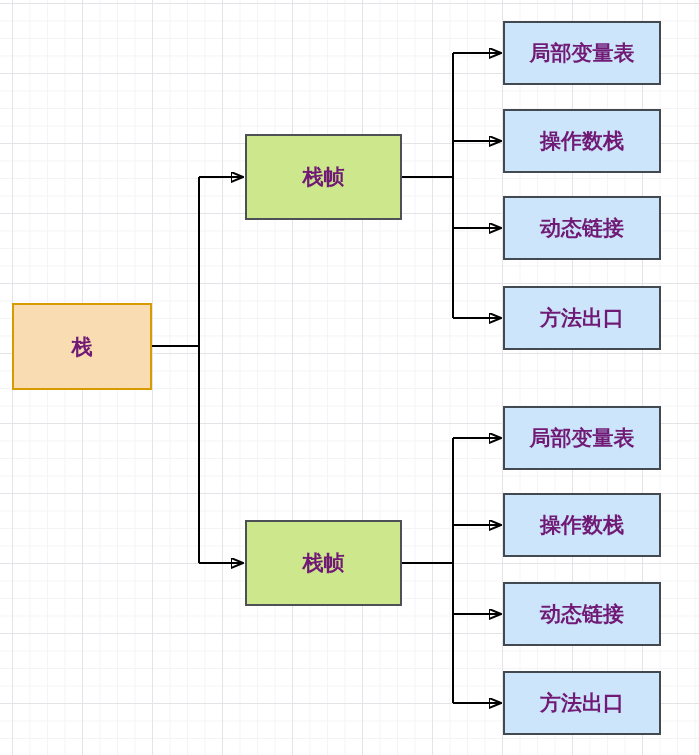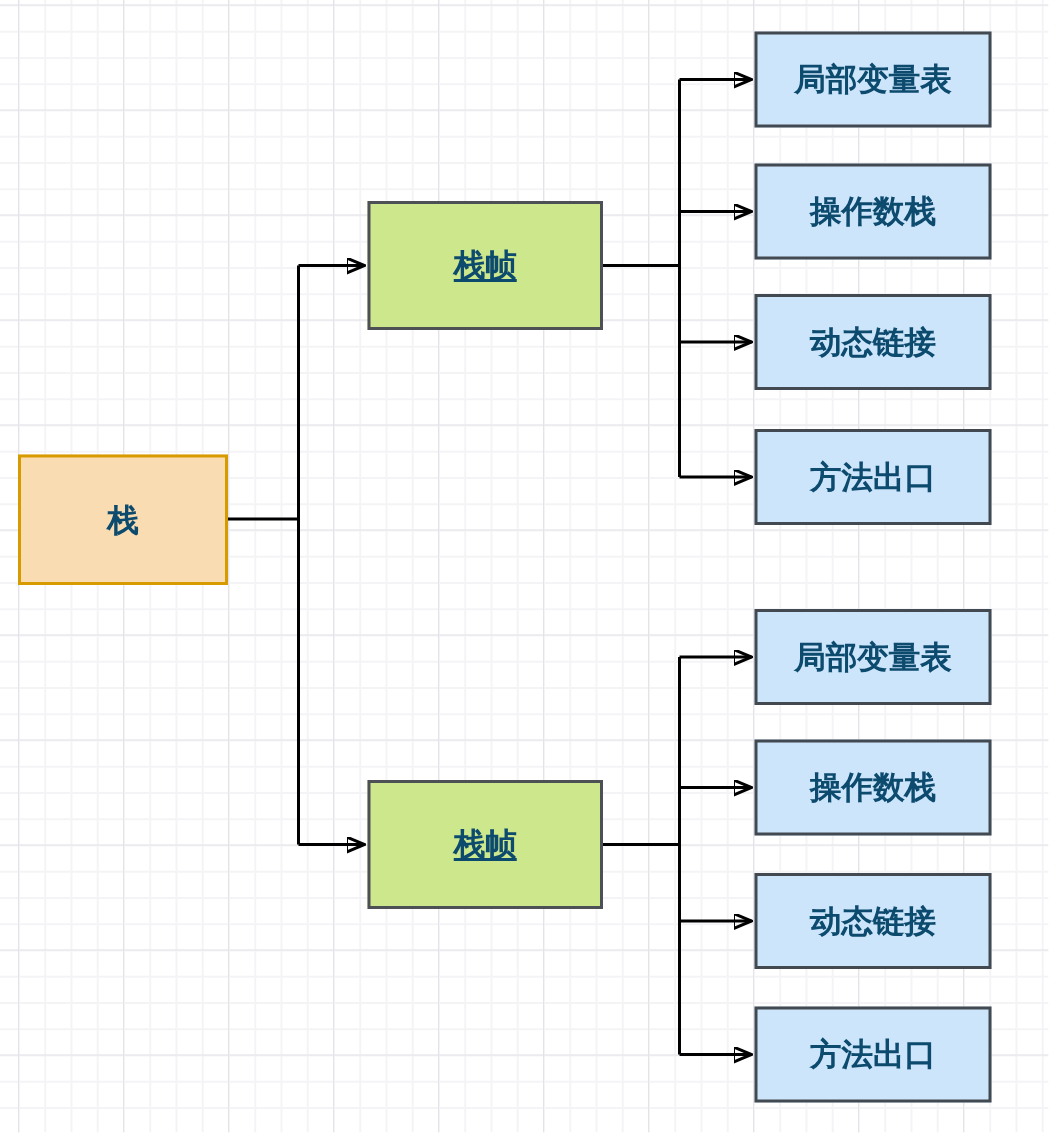--- a/index.html
+++ b/index.html
@@ -35,31 +35,30 @@
     pointer-events: stroke;
   }
   .node {
     position: absolute;
     box-sizing: border-box;
     display: flex;
     align-items: center;
     justify-content: center;
     font-weight: 700;
     font-size: 21px;
-    color: #0c4a6e;
+    color: #701a75;
     text-align: center;
   }
   .node-root {
     background: #FADCB3;
     border: 2px solid #D79B00;
   }
   .node-frame {
     background: #CDE78C;
     border: 2px solid #4D5156;
-    text-decoration: underline;
   }
   .node-child {
     background: #CCE5FB;
     border: 2px solid #424950;
   }
 </style>
 </head>
 <body>
 
 <div class="canvas">

